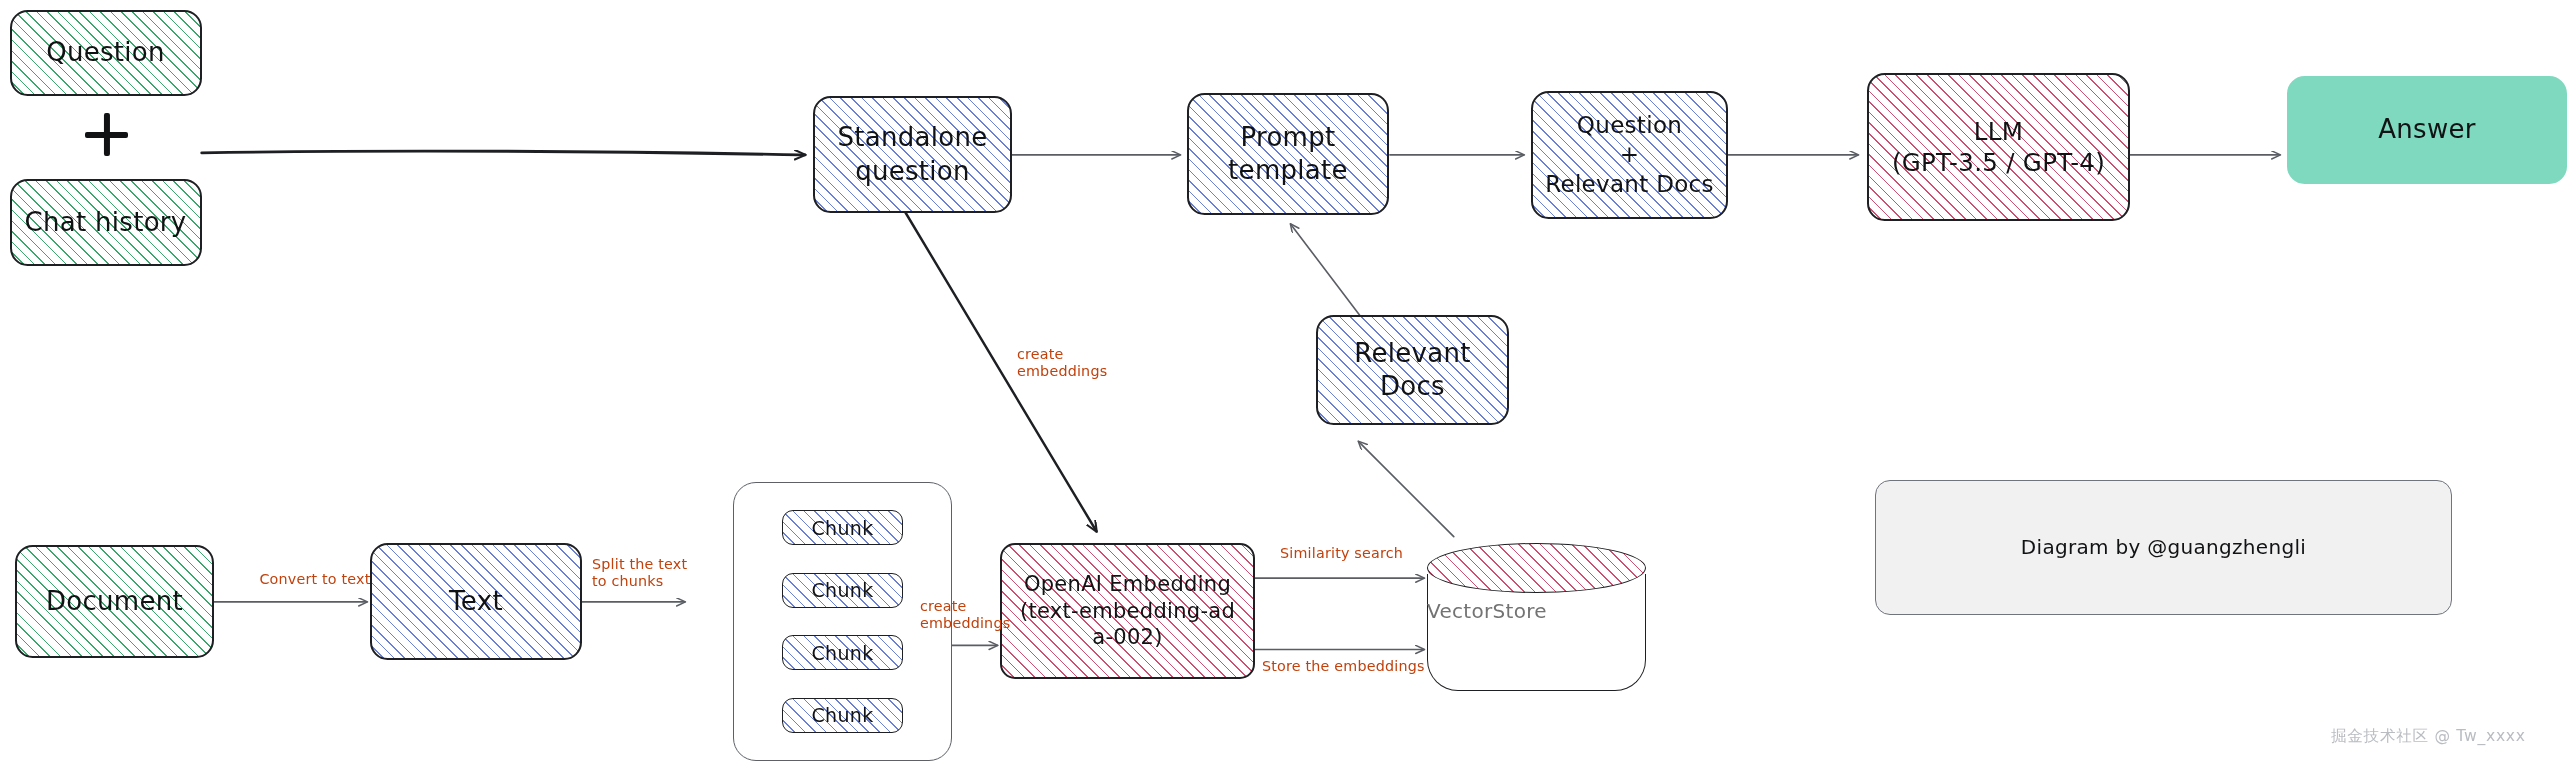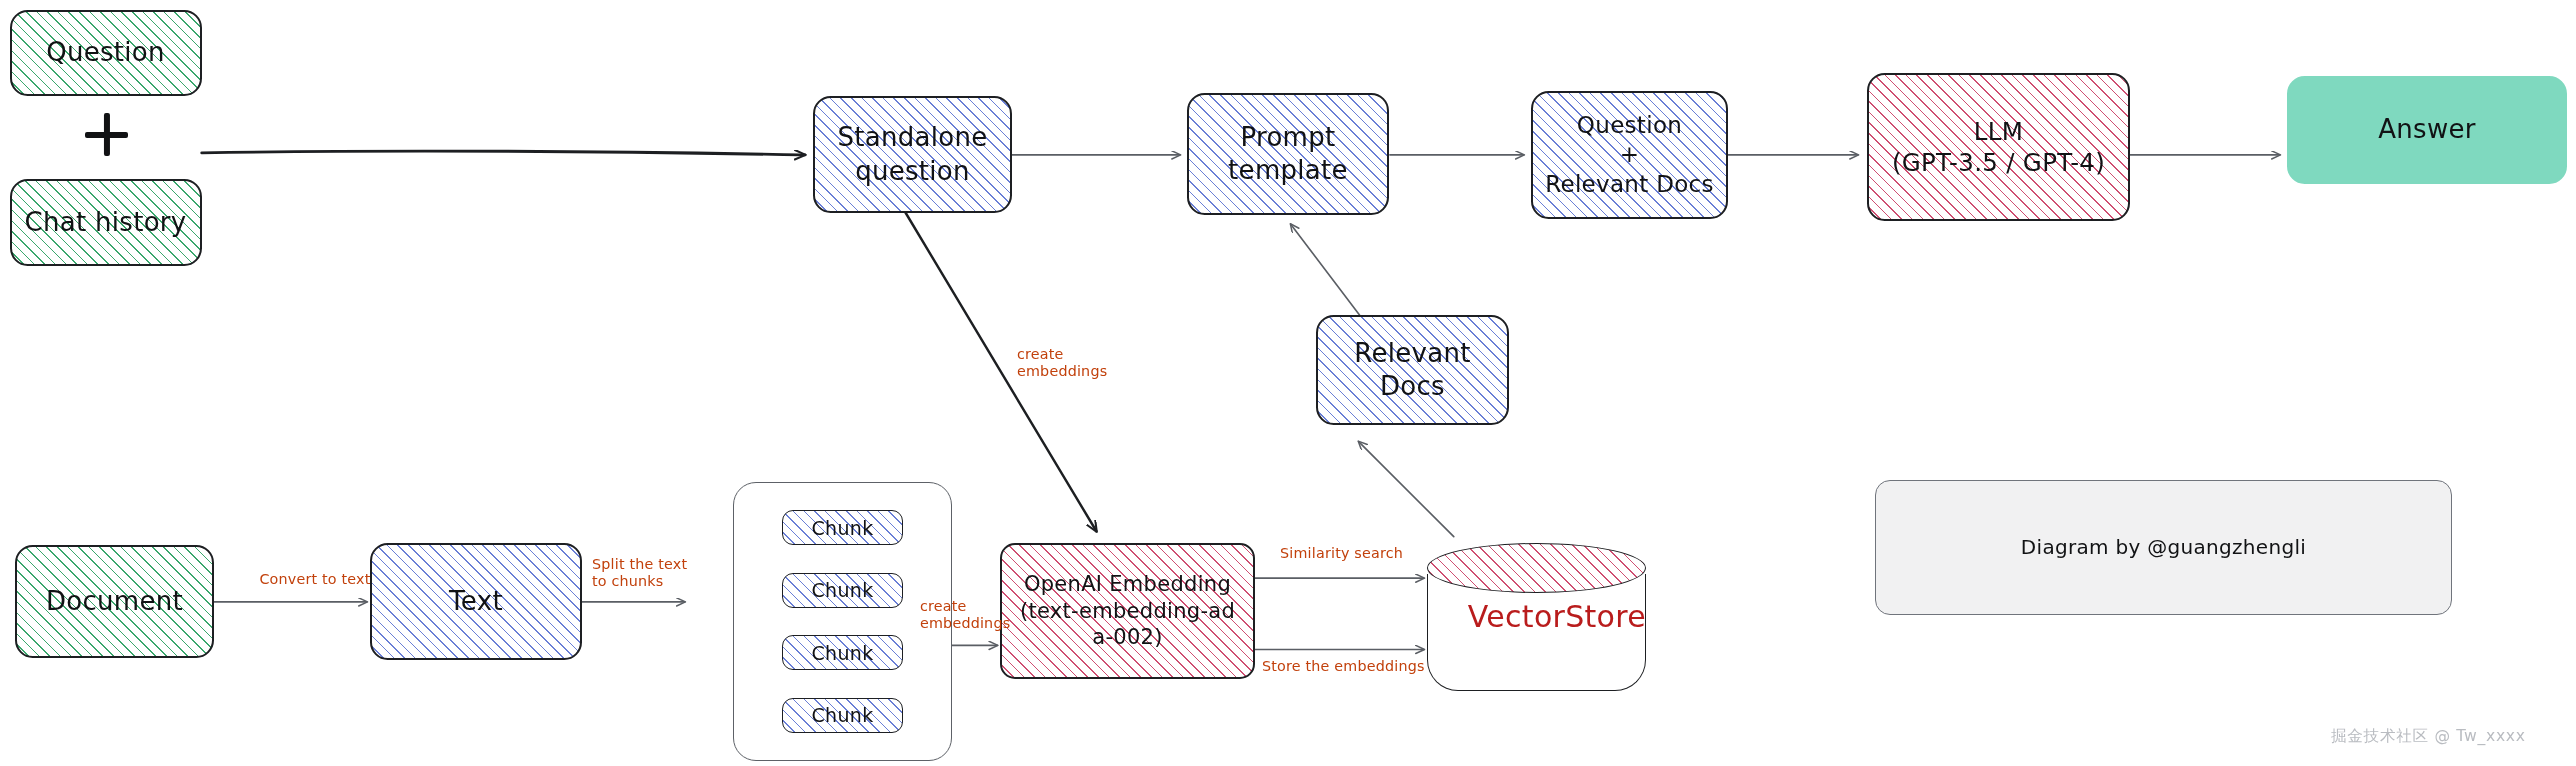--- a/index.html
+++ b/index.html
@@ -90,21 +90,21 @@
     border-bottom-left-radius:31px;border-bottom-right-radius:31px;
     background:#ffffff;
   }
   #vs-top{
     position:absolute;left:0;top:0;width:100%;height:50px;
     box-sizing:border-box;
     border:1.7px solid #1d1f22;border-radius:50%;
   }
   #vs-label{
     position:absolute;left:0;top:56px;width:100%;
-    text-align:right;font-size:30px;color:#b91c1c;letter-spacing:0.3px;
+    text-align:left;font-size:20px;color:#737373;letter-spacing:0.3px;
   }
 
   
   #watermark{
     position:absolute;z-index:6;color:#b9bcc1;
     font-family:"DejaVu Sans", sans-serif;font-size:15.6px;letter-spacing:0.7px;
   }
 </style>
 </head>
 <body>

